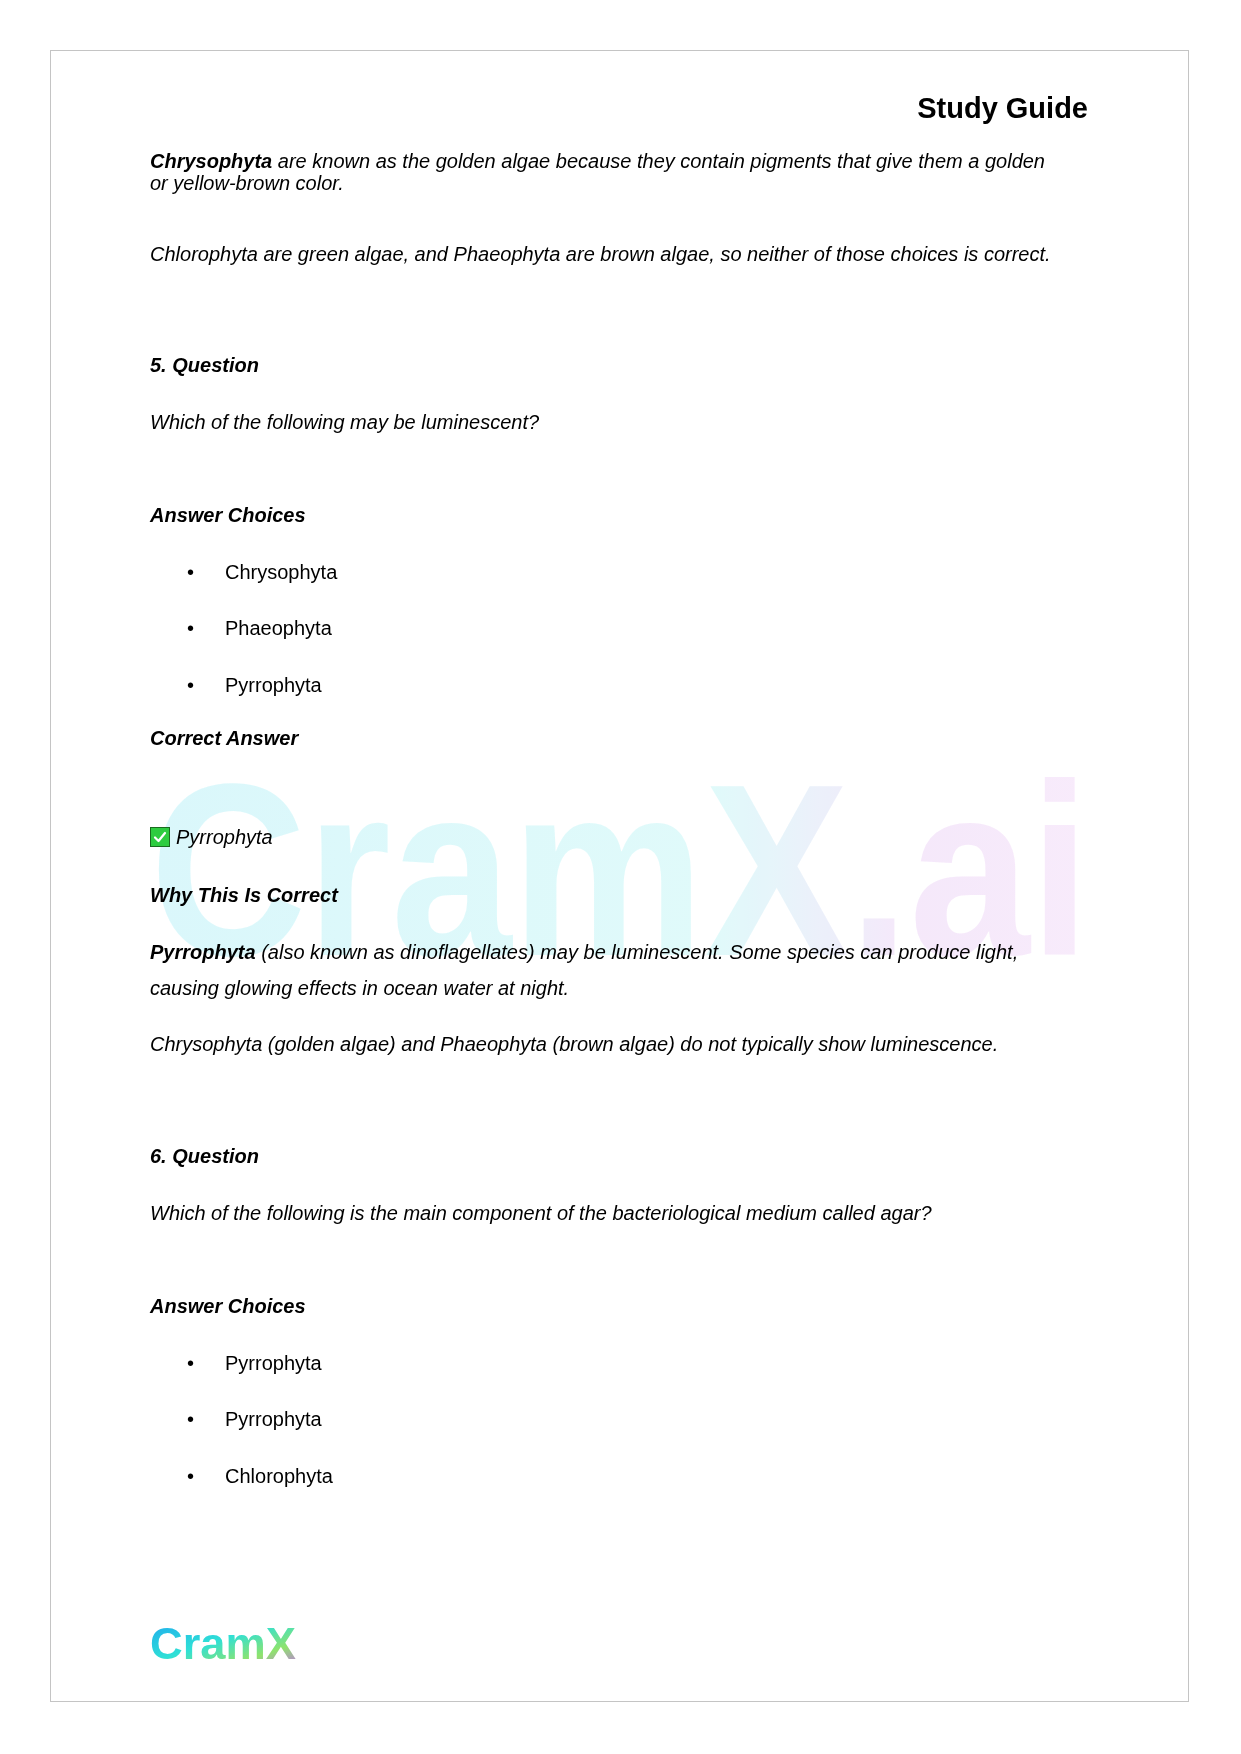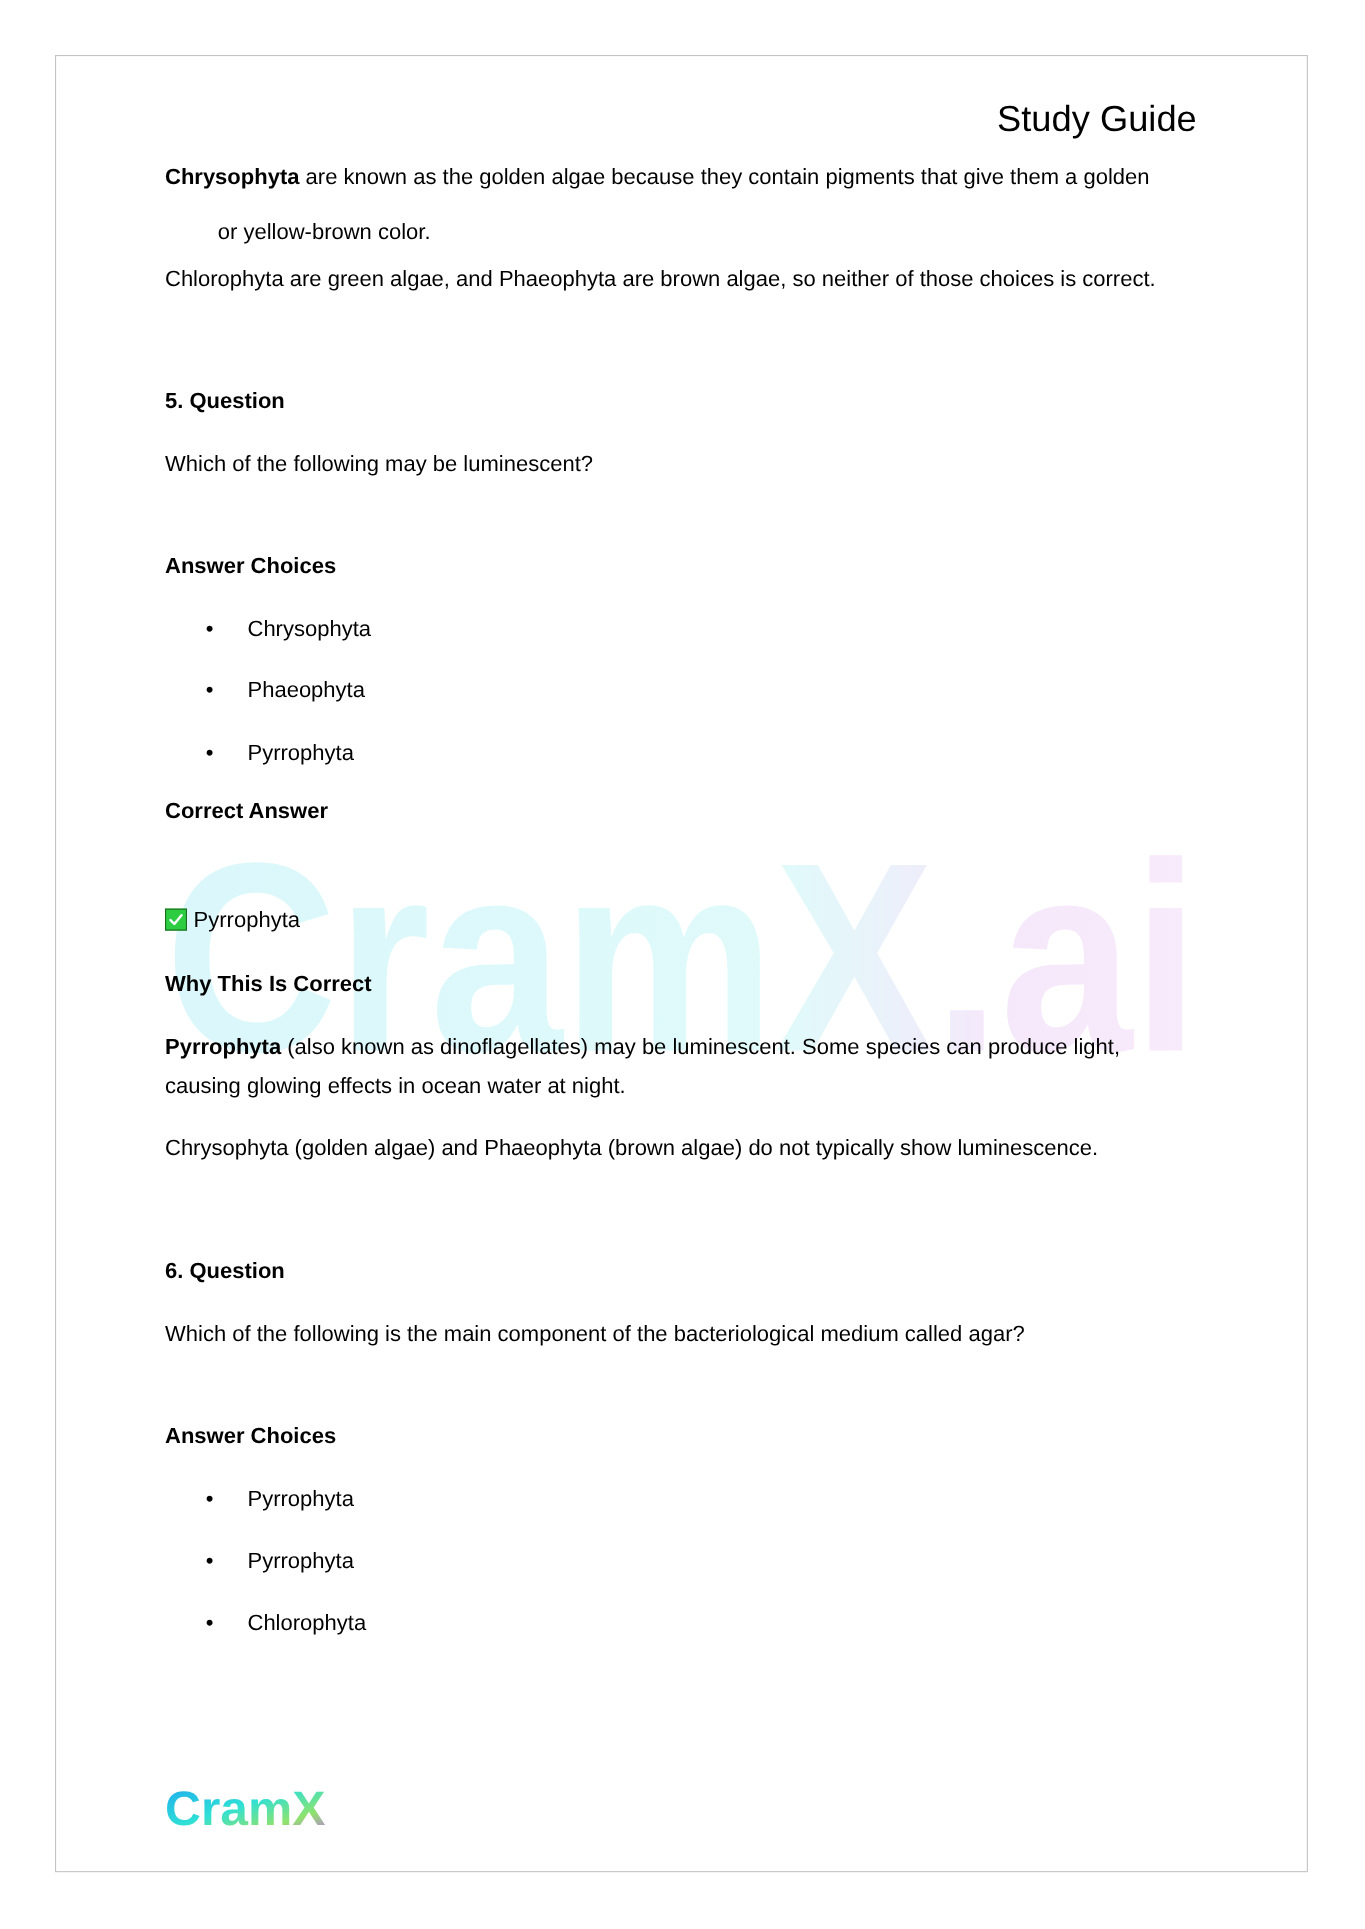--- a/index.html
+++ b/index.html
@@ -2,22 +2,22 @@
 <html><head>
 <meta charset="utf-8">
 <style>
   html, body { margin:0; padding:0; background:#ffffff; }
   body { width:1241px; height:1754px; position:relative; overflow:hidden;
          font-family: "Liberation Sans", sans-serif; color:#000; }
   .page { position:absolute; left:50px; top:50px; width:1139px; height:1652px;
           border:1.5px solid #c4c4c4; box-sizing:border-box; background:#fff; }
   .watermark { position:absolute; left:150px; top:760px; width:940px; height:235px;
                pointer-events:none; }
-  .abs { position:absolute; left:150px; font-size:20px; line-height:36px; white-space:nowrap; }
-  .title { position:absolute; right:153px; top:88px; font-size:33px; font-weight:normal; line-height:40px; }
+  .abs { position:absolute; left:150px; font-size:20px; line-height:36px; white-space:nowrap;font-style:italic; }
+  .title { position:absolute; right:153px; top:88px; font-size:29px; font-weight:bold; line-height:40px; }
   .h { font-weight:bold; }
   .bullet { position:absolute; left:187px; font-size:20px; line-height:36px; }
   .bullet-text { position:absolute; left:225px; font-size:20px; line-height:36px; white-space:nowrap; }
   .check { display:inline-block; width:20px; height:20px; background:#2ecc40; border:1.5px solid #1a6b1f;
            box-sizing:border-box; vertical-align:-3px; margin-right:6px; position:relative; }
   .check svg { position:absolute; left:2px; top:2px; }
   .logo { position:absolute; left:150px; top:1618px; }
 </style>
 </head>
 <body>
@@ -32,21 +32,21 @@
       <stop offset="0.8" stop-color="#f4e6fa"></stop>
       <stop offset="1" stop-color="#f8e9fb"></stop>
     </linearGradient>
   </defs>
   <text x="0" y="195" font-family="Liberation Sans, sans-serif" font-weight="bold" font-size="245" fill="url(#wm)" opacity="0.9" textLength="940" lengthAdjust="spacingAndGlyphs">CramX.ai</text>
 </svg>
 
 <div class="title">Study Guide</div>
 
 <div class="abs" style="top:143px;"><span class="h">Chrysophyta</span><span> are known as the golden algae because they contain pigments that give them a golden</span></div>
-<div class="abs" style="top:193px;margin-left:48px;">or yellow-brown color.</div>
+<div class="abs" style="top:165px;">or yellow-brown color.</div>
 <div class="abs" style="top:236px;">Chlorophyta are green algae, and Phaeophyta are brown algae, so neither of those choices is correct.</div>
 
 <div class="abs h" style="top:347px;">5. Question</div>
 <div class="abs" style="top:404px;">Which of the following may be luminescent?</div>
 <div class="abs h" style="top:497px;">Answer Choices</div>
 
 <div class="bullet" style="top:554px;">•</div>
 <div class="bullet-text" style="top:554px;">Chrysophyta</div>
 <div class="bullet" style="top:610px;">•</div>
 <div class="bullet-text" style="top:610px;">Phaeophyta</div>

